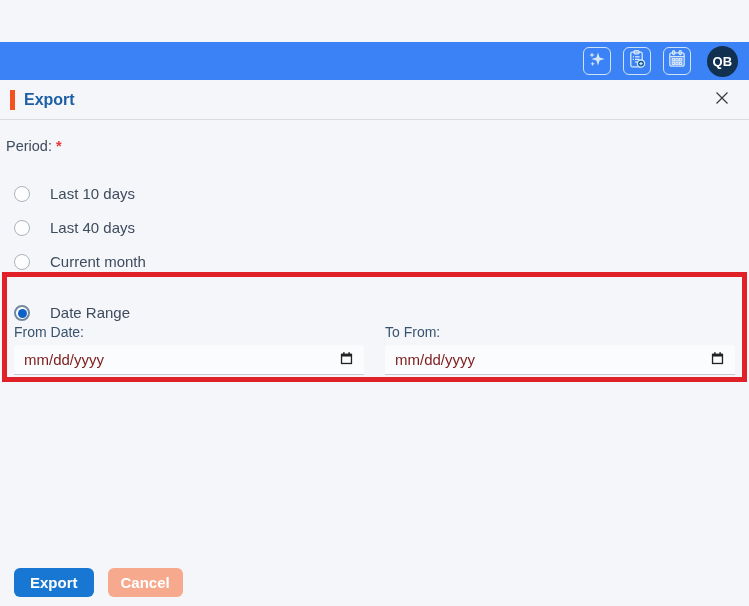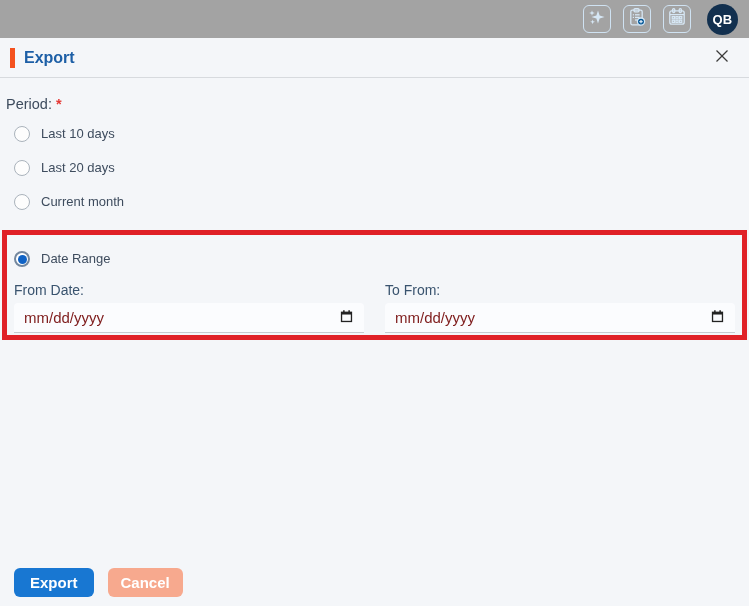--- a/index.html
+++ b/index.html
@@ -2,37 +2,37 @@
 <html><head>
 <meta charset="utf-8">
 <style>
   * { margin:0; padding:0; box-sizing:border-box; }
   html,body { width:749px; height:606px; }
   body { font-family:"Liberation Sans", sans-serif; background:#f4f6f9; }
 
   .app { width:749px; height:606px; display:flex; flex-direction:column; overflow:hidden; background:#f4f6f9; }
 
   
-  .topbar { flex:0 0 38px; background:#a3a3a3; display:flex; align-items:center; justify-content:flex-end; padding:0 11px; gap:12px; }
+  .topbar { flex:0 0 38px; background:#3b82f6; display:flex; align-items:center; justify-content:flex-end; padding:0 11px; gap:12px;margin-top:42px; }
   .tb-icon { width:28px; height:28px; border:1.6px solid #cfe2f2; border-radius:6px; display:flex; align-items:center; justify-content:center; cursor:pointer; }
   .avatar { width:31px; height:31px; border-radius:50%; background:#12304f; color:#ffffff; font-weight:bold; font-size:13px; display:flex; align-items:center; justify-content:center; margin-left:4px; cursor:pointer; letter-spacing:0.3px; }
 
   
   .dialog-header { flex:0 0 40px; display:flex; align-items:center; padding:0 16px 0 10px; border-bottom:1px solid #d7dade; background:#f4f6f9; }
   .accent-bar { width:5px; height:20px; background:#f4511e; margin-right:9px; }
   .dialog-title { color:#1d5fa6; font-weight:bold; font-size:16px; }
   .close-btn { margin-left:auto; width:22px; height:22px; display:flex; align-items:center; justify-content:center; cursor:pointer; }
 
   
   .dialog-body { flex:1 1 auto; display:flex; flex-direction:column; padding:18px 0 9px; }
 
   .period-label { padding-left:6px; font-size:14.5px; color:#3e4c5e; margin-bottom:14px; }
   .required { color:#e53935; font-weight:bold; margin-left:4px; }
 
-  .radio-row { height:34px; display:flex; align-items:flex-start; padding-left:14px; gap:11px; font-size:13px; color:#3e4c5e; cursor:pointer; }
+  .radio-row { height:34px; display:flex; align-items:flex-end; padding-left:14px; gap:20px; font-size:15px; color:#3e4c5e; cursor:pointer; }
   .radio { width:16px; height:16px; border-radius:50%; border:1px solid #aab3bc; background:#fdfdfd; flex:0 0 16px; }
   .radio.sel { border:2px solid #73879e; display:flex; align-items:center; justify-content:center; background:#ffffff; }
   .radio.sel::after { content:''; width:9px; height:9px; border-radius:50%; background:#0f62c5; }
 
   
   .hl-box { margin:2px 2px 0; border:5px solid #e02127; padding:16px 7px 2px; }
   .hl-box .radio-row { padding-left:0; height:28px; }
 
   .date-fields { display:flex; gap:21px; margin-top:3px; }
   .field { width:351px; }
@@ -113,21 +113,21 @@
     <div class="period-label">
       <span>Period:</span><span class="required">*</span>
     </div>
 
     <div class="radio-row">
       <span class="radio"></span>
       <span>Last 10 days</span>
     </div>
     <div class="radio-row">
       <span class="radio"></span>
-      <span>Last 20 days</span>
+      <span>Last 40 days</span>
     </div>
     <div class="radio-row">
       <span class="radio"></span>
       <span>Current month</span>
     </div>
 
     <div class="hl-box">
       <div class="radio-row">
         <span class="radio sel"></span>
         <span>Date Range</span>

